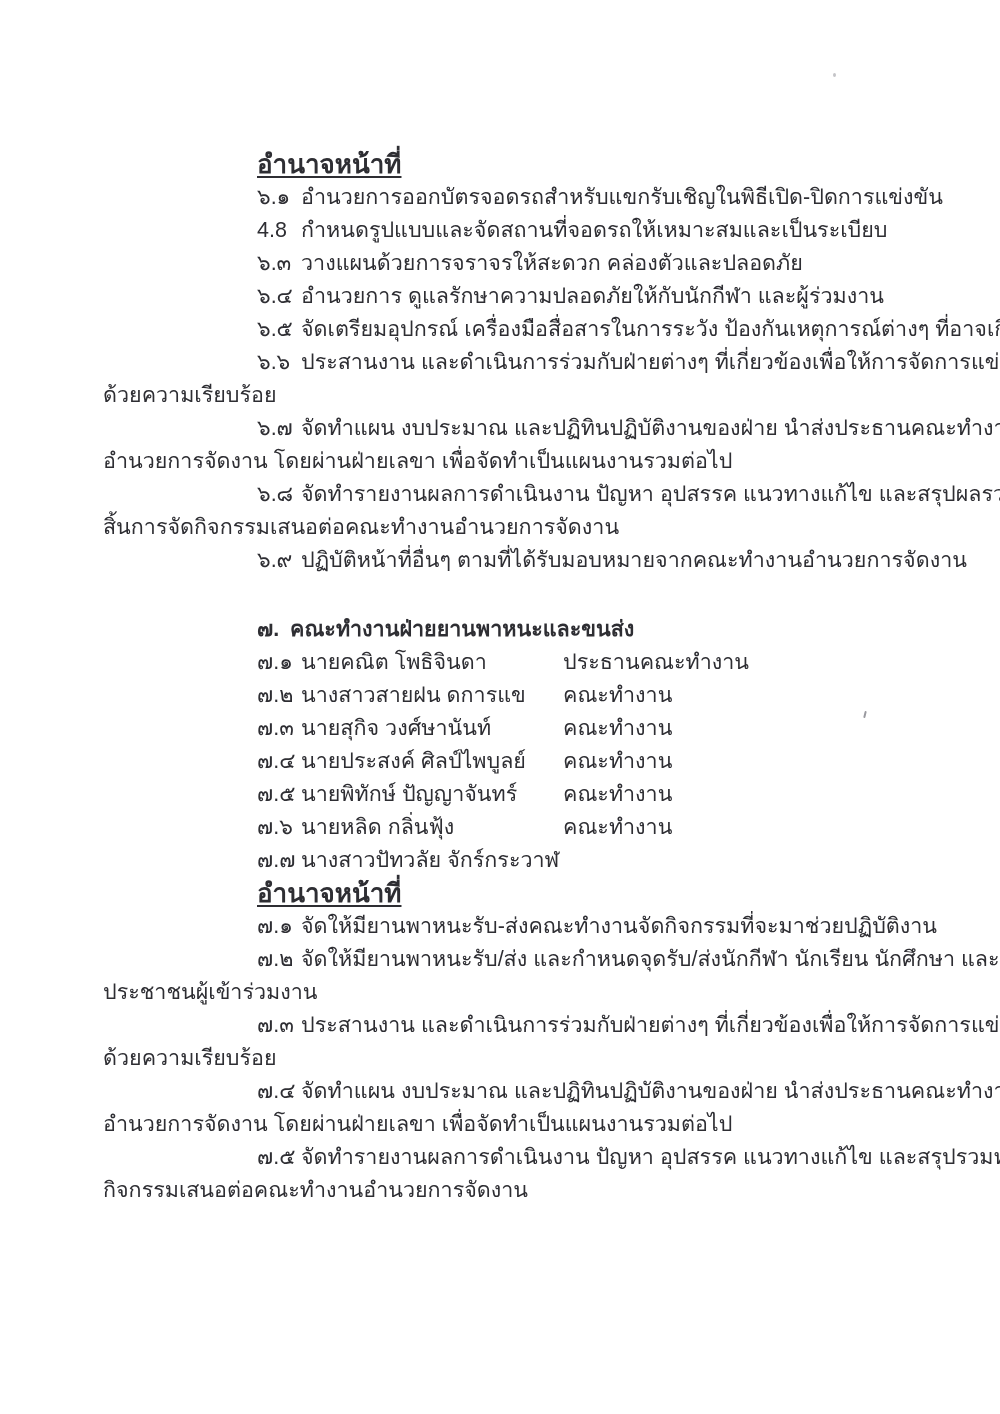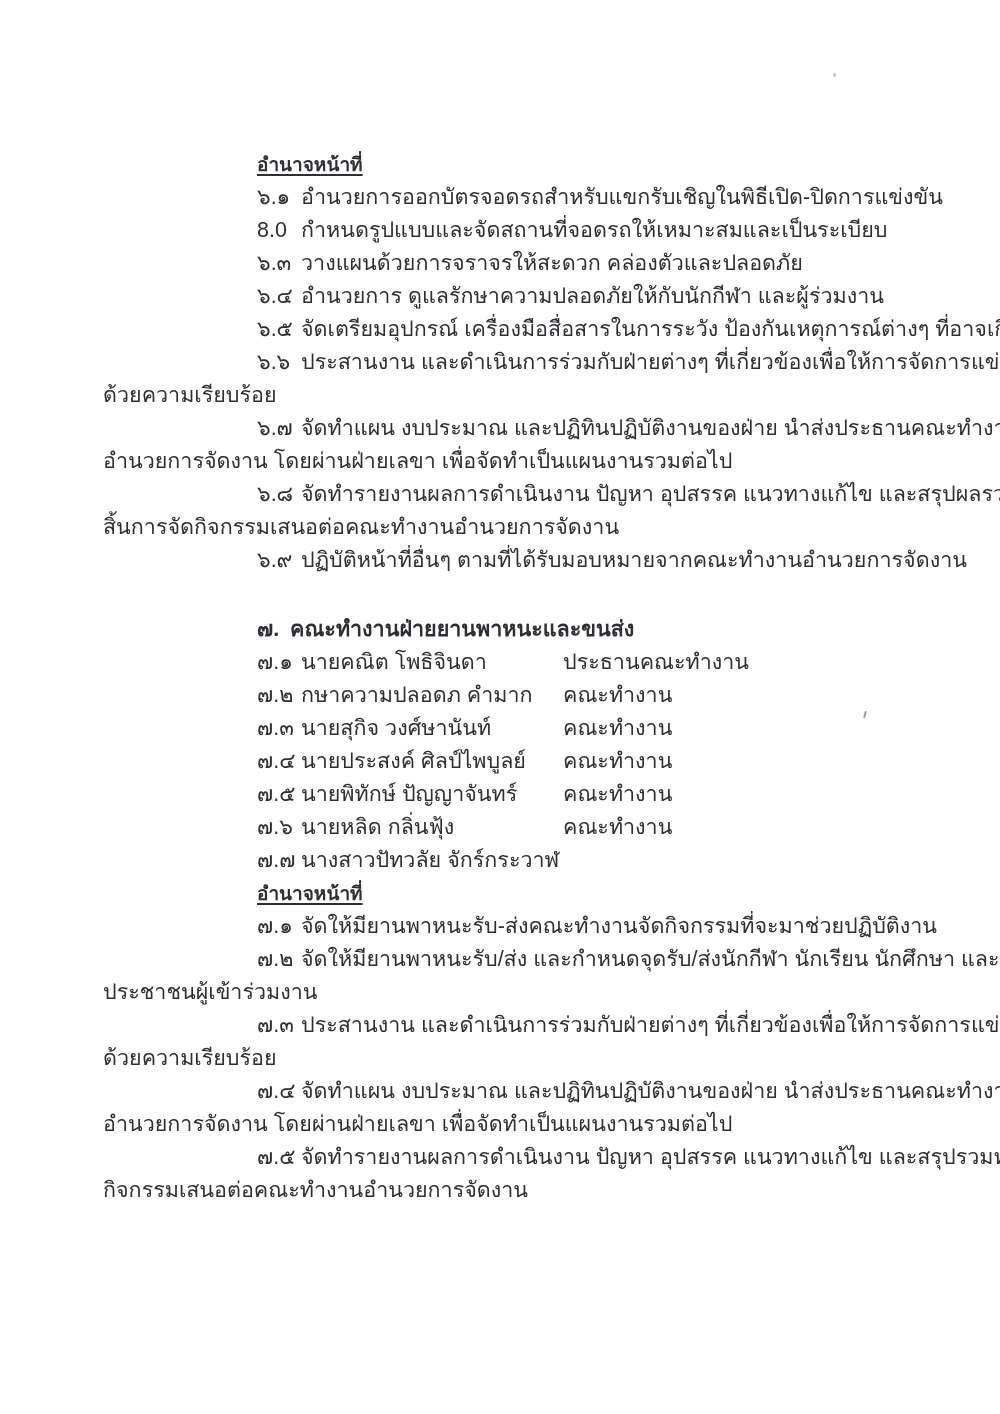--- a/index.html
+++ b/index.html
@@ -9,21 +9,21 @@
     background:#ffffff;
     font-family:"Liberation Sans", sans-serif;
     font-size:21.5px;
     line-height:33px;
     color:#2e2e33;
     overflow:hidden;
   }
   .content{position:absolute;left:103px;top:148px;width:840px;}
   .hdr{
     margin:0;padding:0 0 0 154px;
-    font-size:19px;font-weight:bold;
+    font-size:26px;font-weight:bold;
     text-decoration:underline;
     text-underline-offset:3px;
     text-decoration-thickness:1.5px;
     white-space:nowrap;
   }
   .heading{padding-left:154px;font-weight:bold;white-space:nowrap;}
   .num7{display:inline-block;min-width:33px;}
   .l1{padding-left:154px;white-space:nowrap;}
   .l2{padding-left:0;white-space:nowrap;}
   .num{display:inline-block;min-width:44px;}
@@ -40,21 +40,21 @@
 <div class="page">
   <div class="content">
 
     <section>
       <h3 class="hdr">อำนาจหน้าที่</h3>
 
       <div class="item">
         <div class="l1"><span class="num">๖.๑</span><span>อำนวยการออกบัตรจอดรถสำหรับแขกรับเชิญในพิธีเปิด-ปิดการแข่งขัน</span></div>
       </div>
       <div class="item">
-        <div class="l1"><span class="num">8.0</span><span>กำหนดรูปแบบและจัดสถานที่จอดรถให้เหมาะสมและเป็นระเบียบ</span></div>
+        <div class="l1"><span class="num">4.8</span><span>กำหนดรูปแบบและจัดสถานที่จอดรถให้เหมาะสมและเป็นระเบียบ</span></div>
       </div>
       <div class="item">
         <div class="l1"><span class="num">๖.๓</span><span>วางแผนด้วยการจราจรให้สะดวก คล่องตัวและปลอดภัย</span></div>
       </div>
       <div class="item">
         <div class="l1"><span class="num">๖.๔</span><span>อำนวยการ ดูแลรักษาความปลอดภัยให้กับนักกีฬา และผู้ร่วมงาน</span></div>
       </div>
       <div class="item">
         <div class="l1"><span class="num">๖.๕</span><span>จัดเตรียมอุปกรณ์ เครื่องมือสื่อสารในการระวัง ป้องกันเหตุการณ์ต่างๆ ที่อาจเกิดขึ้นได้</span></div>
       </div>
@@ -78,21 +78,21 @@
     <section class="sec7">
       <div class="heading">
         <span class="num7">๗.</span><span>คณะทำงานฝ่ายยานพาหนะและขนส่ง</span>
       </div>
 
       <div class="mrow">
         <span class="num">๗.๑</span><span>นายคณิต  โพธิจินดา</span>
         <span class="mrole">ประธานคณะทำงาน</span>
       </div>
       <div class="mrow">
-        <span class="num">๗.๒</span><span>กษาความปลอดภ  คำมาก</span>
+        <span class="num">๗.๒</span><span>นางสาวสายฝน  ดการแข</span>
         <span class="mrole">คณะทำงาน</span>
       </div>
       <div class="mrow">
         <span class="num">๗.๓</span><span>นายสุกิจ  วงศ์ษานันท์</span>
         <span class="mrole">คณะทำงาน</span>
       </div>
       <div class="mrow">
         <span class="num">๗.๔</span><span>นายประสงค์  ศิลป์ไพบูลย์</span>
         <span class="mrole">คณะทำงาน</span>
       </div>

